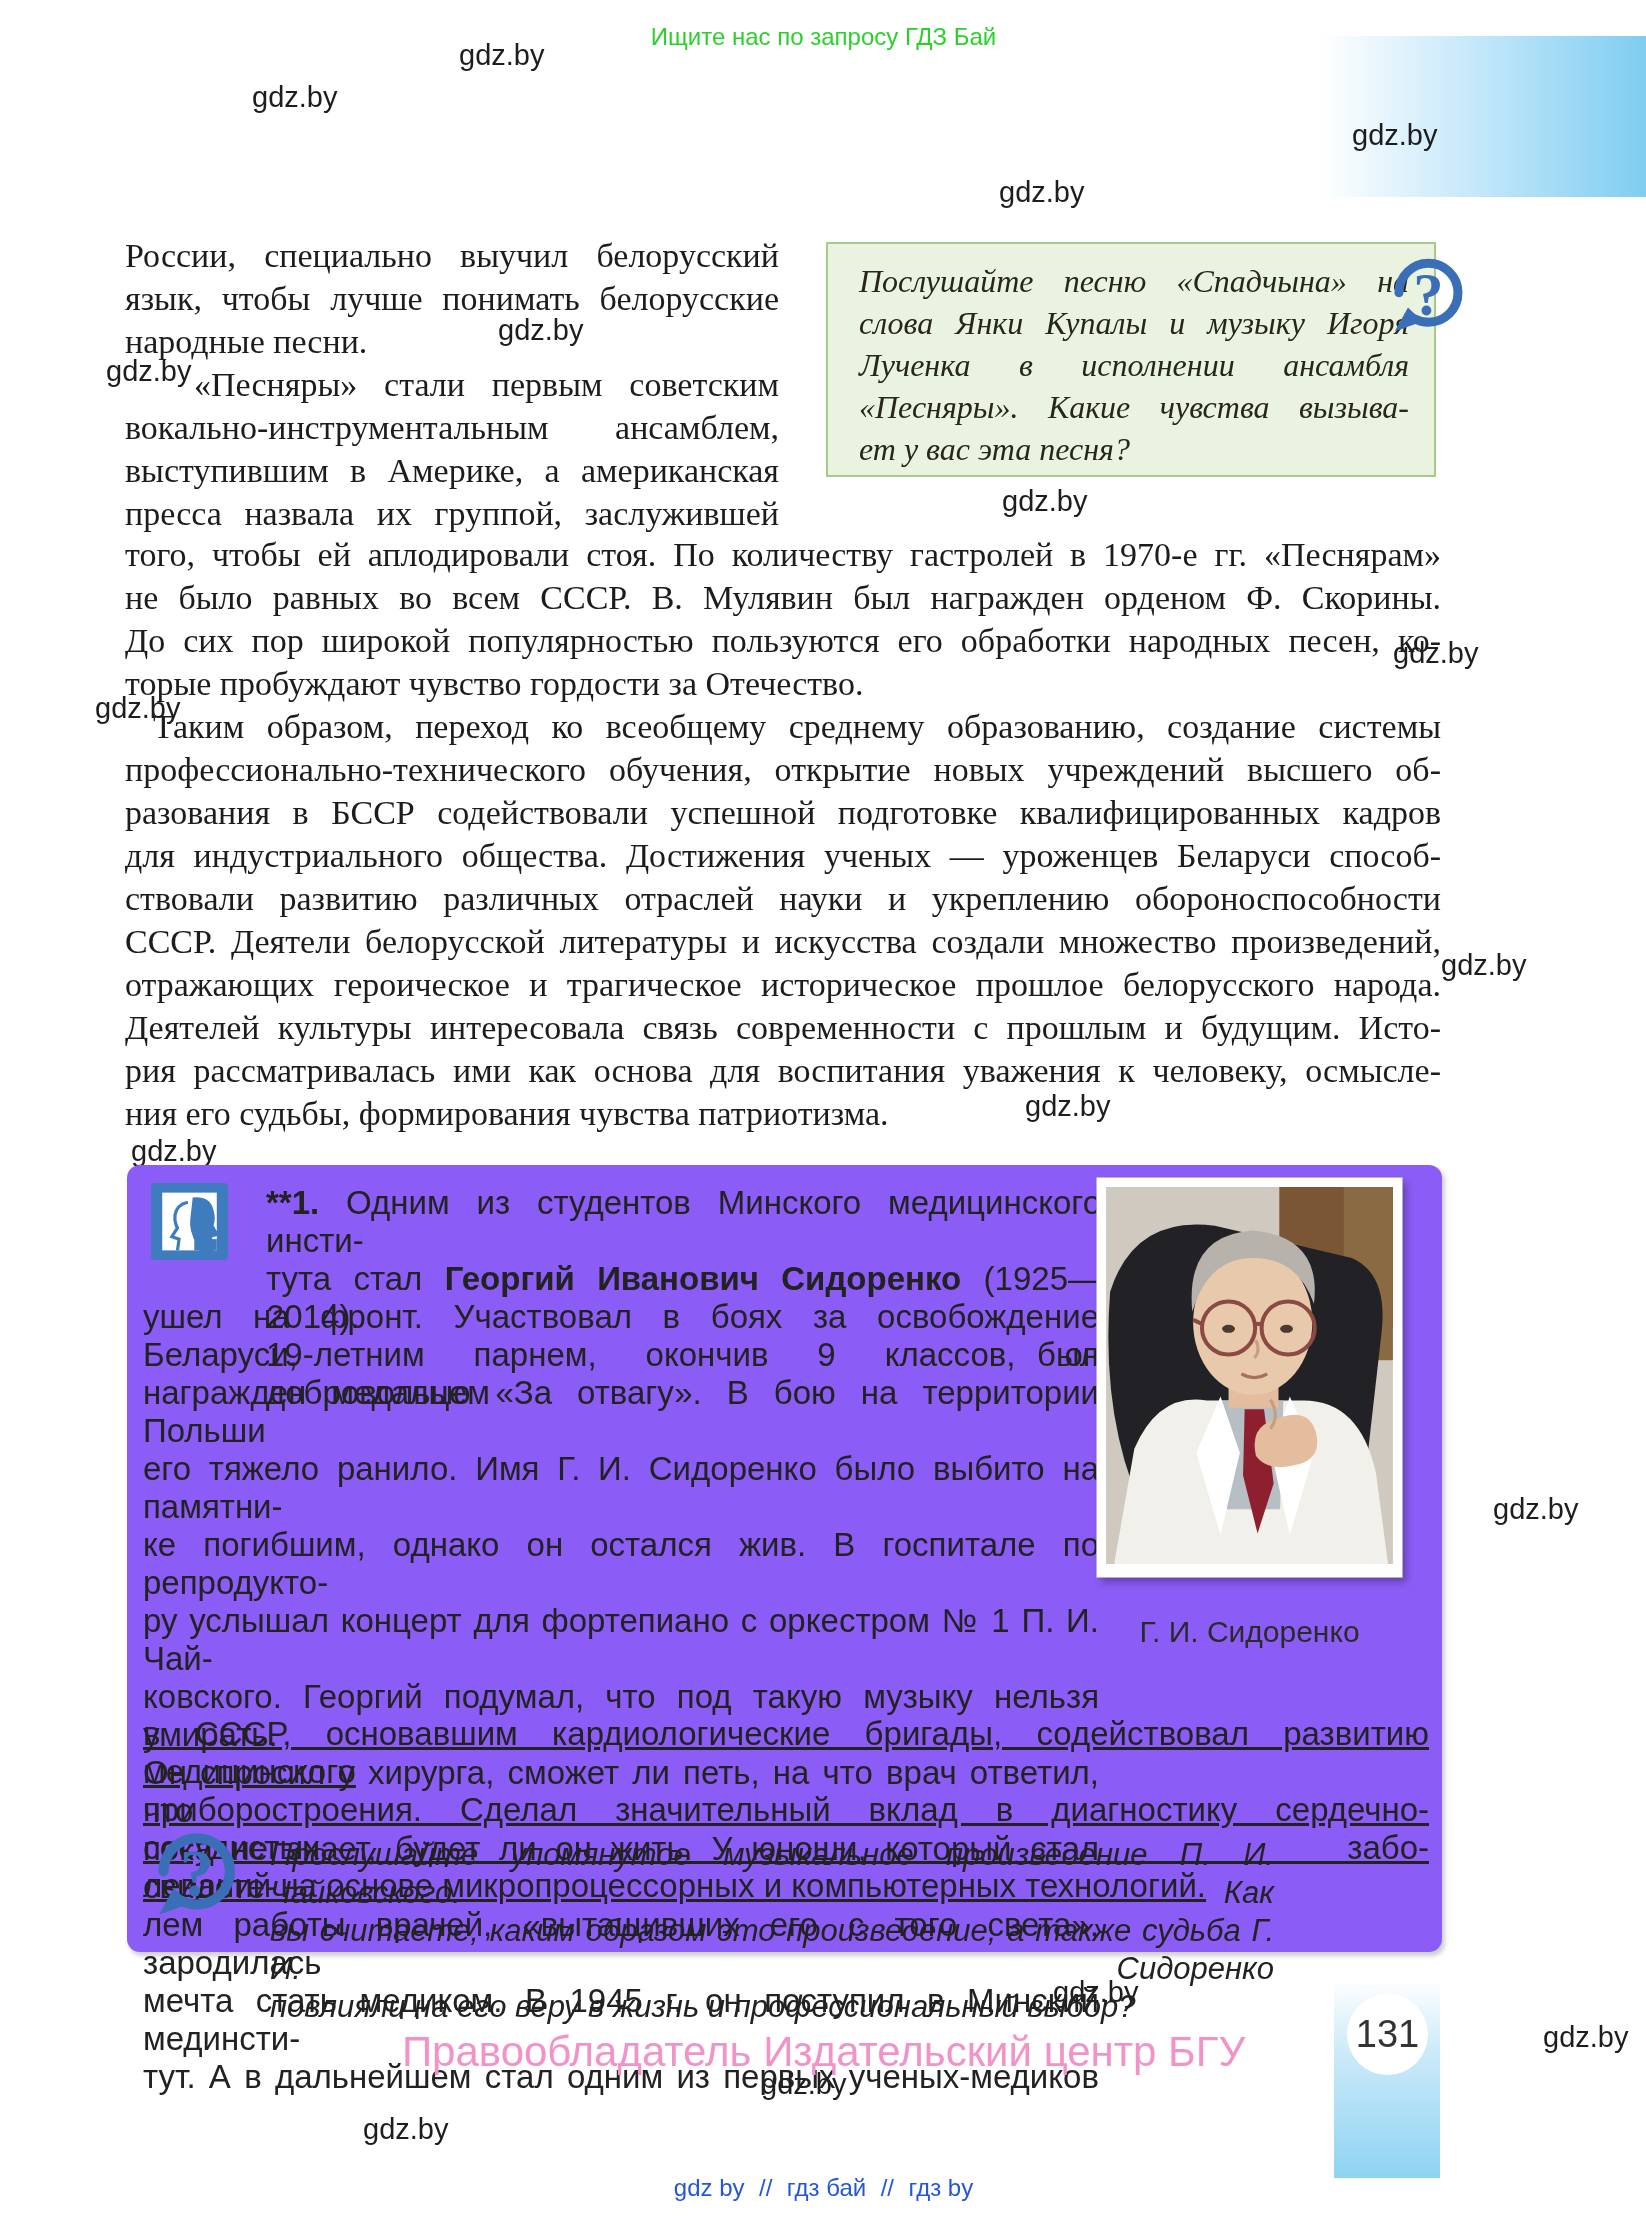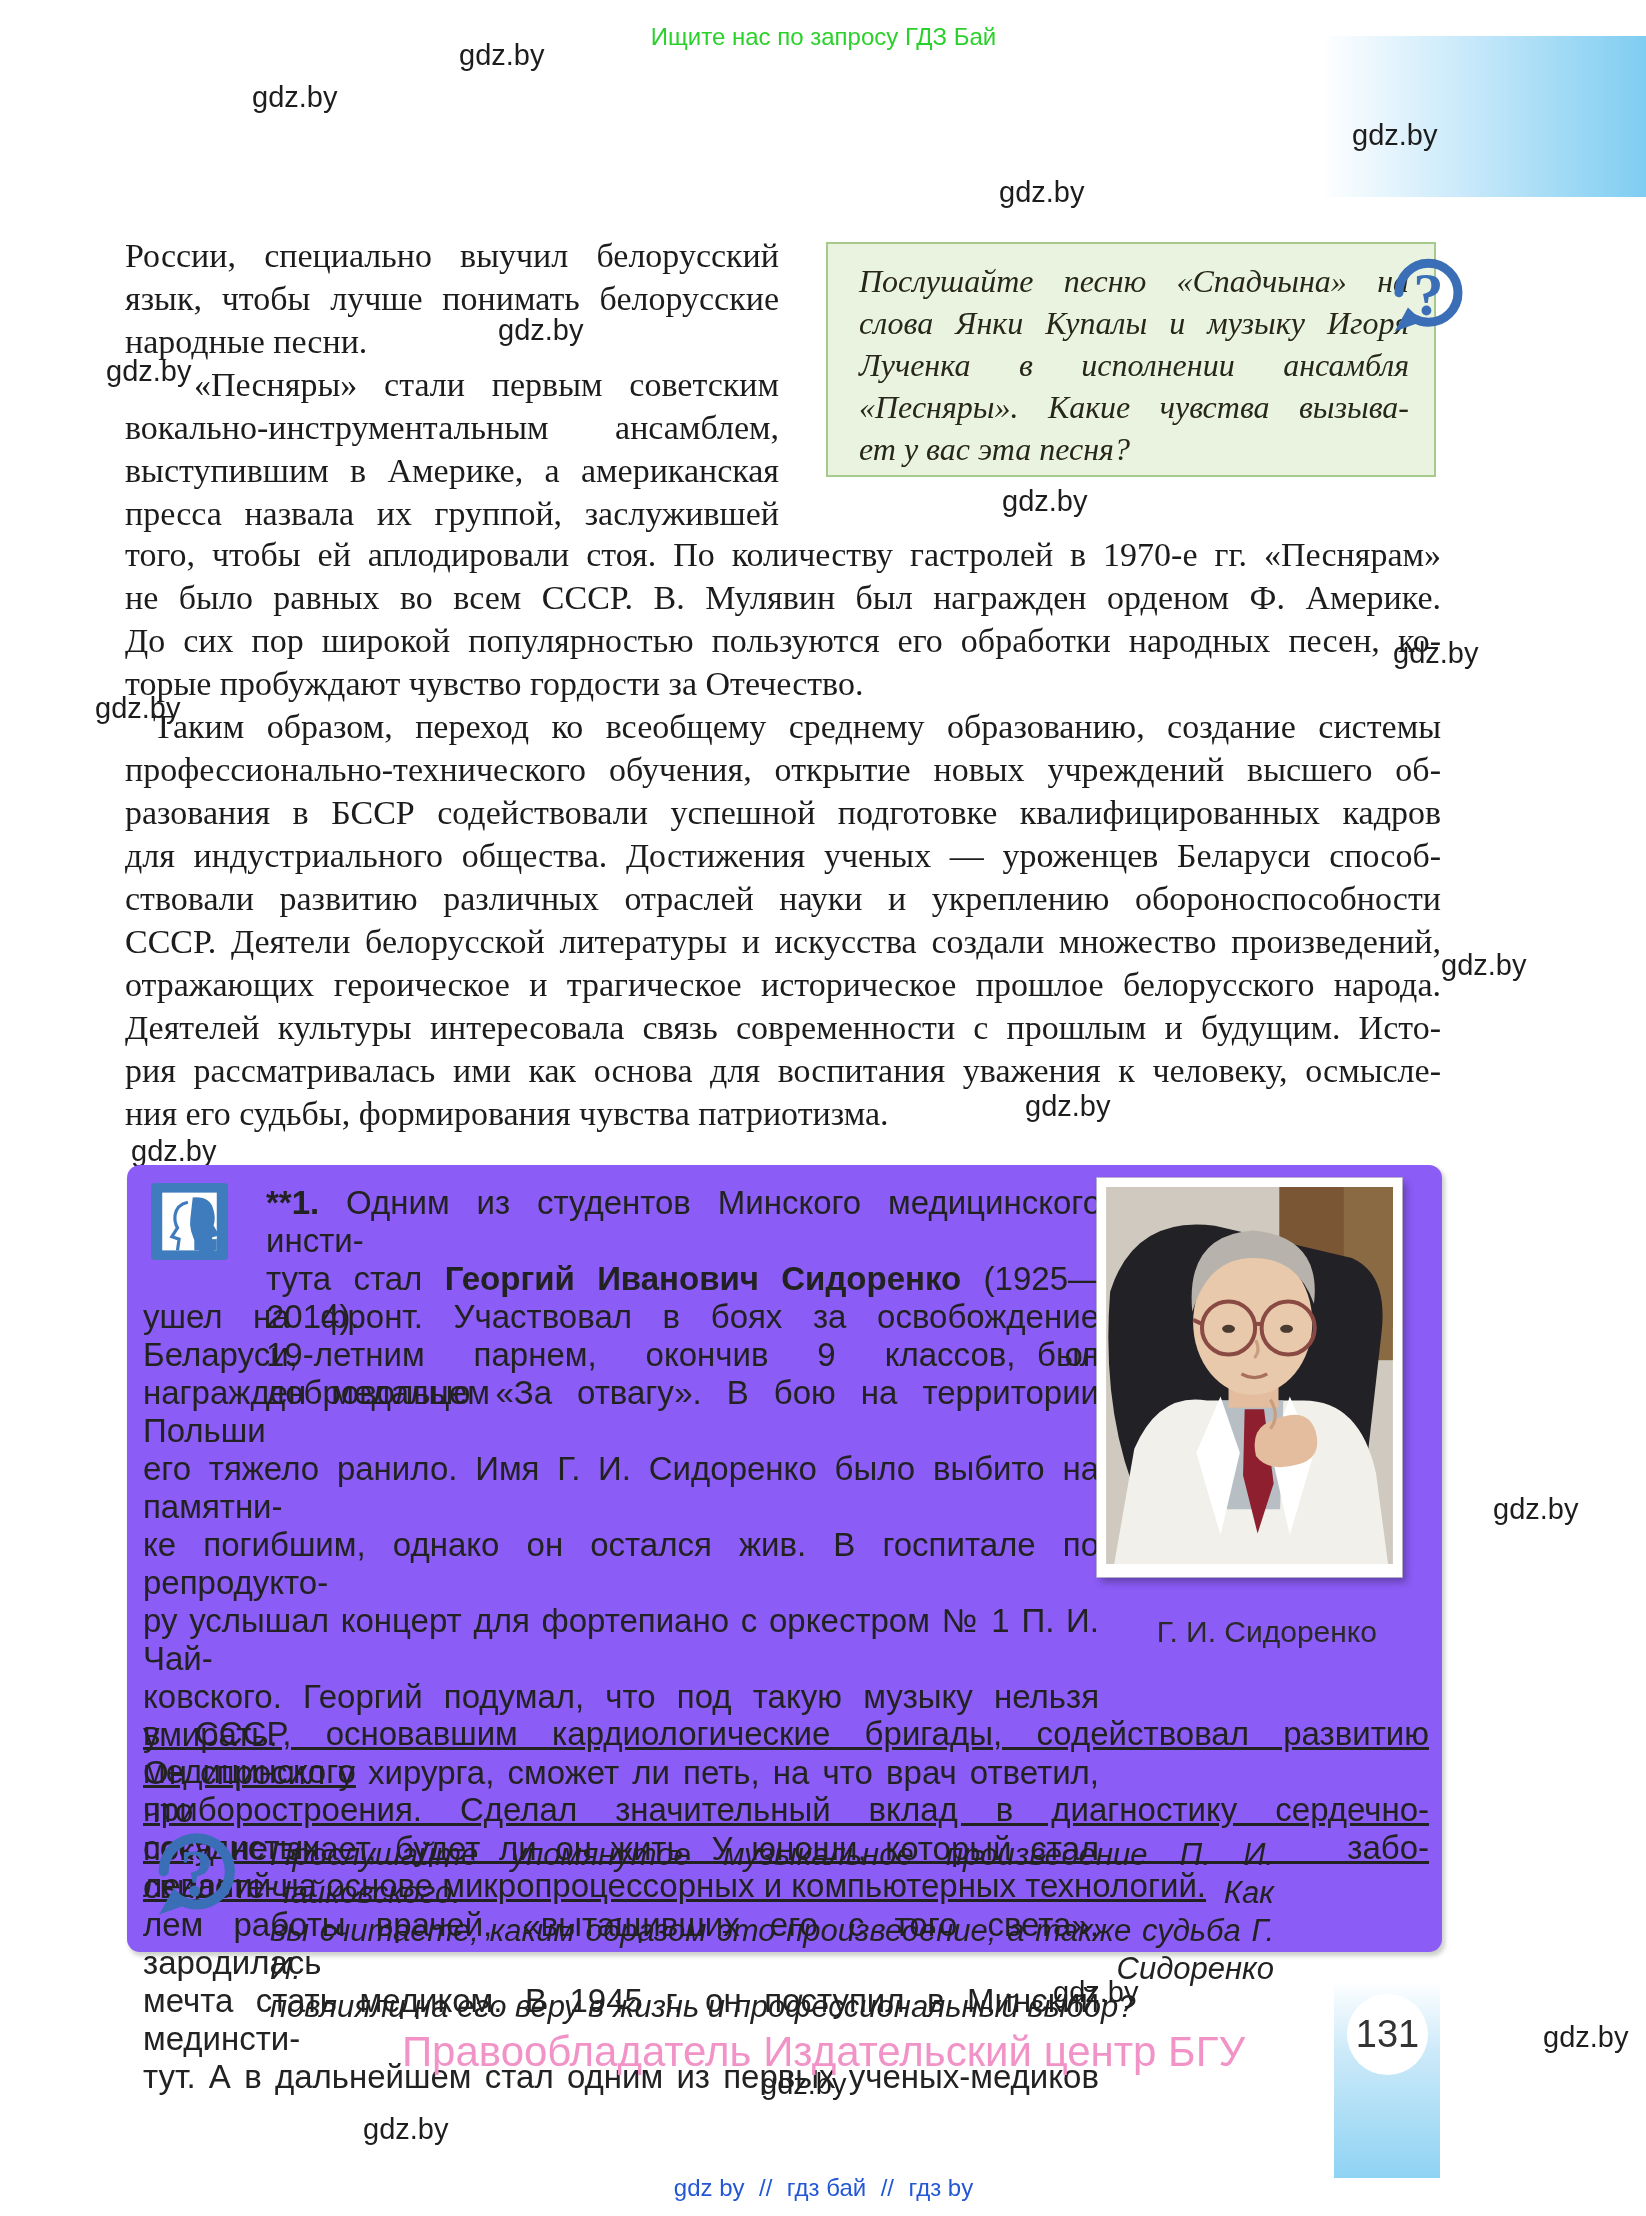--- a/index.html
+++ b/index.html
@@ -46,21 +46,21 @@
   .bio-box{left:127px;top:1165px;width:1315px;height:787px;background:#8b5cf6;
            border-radius:13px;box-shadow:2.4px 3.2px 4px rgba(110,120,110,0.35);}
   .bio-text{font-size:33px;line-height:38px;color:#222222;}
   .profile-icon{position:absolute;left:24px;top:17.7px;width:77px;height:77px;}
   .bio-a{position:absolute;left:139px;top:19.3px;width:835px;}
   .bio-b{position:absolute;left:16px;top:133px;width:956px;}
   .bio-c{position:absolute;left:16px;top:550px;width:1286px;text-decoration:underline;}
 
   .photo-frame{position:absolute;left:970px;top:13px;padding:8.9px;background:#ffffff;
                box-shadow:0 0 0 0.8px #c6c6c6,4px 4.8px 7.3px rgba(0,0,0,0.3);}
-  .caption{position:absolute;left:945px;top:450px;width:305px;text-align:right;
+  .caption{position:absolute;left:970px;top:450px;width:305px;text-align:center;
            font-size:30px;color:#2a2a2a;}
 
   .q2{left:21px;top:664px;width:92px;height:92px;}
   .bio-q{position:absolute;left:143px;top:671px;width:1004px;
          font-style:italic;font-size:31px;line-height:38px;color:#222222;}
 
   
   .footer-pink{position:absolute;left:0;top:2028px;width:1647px;text-align:center;
                font-family:"Liberation Sans",sans-serif;font-size:42px;color:#f193c7;}
   .page-bar{position:absolute;left:1334px;top:1981px;width:106px;height:197px;
@@ -112,21 +112,21 @@
       <div class="line"><span>язык, чтобы лучше понимать белорусские</span></div>
       <div class="line last"><span>народные песни.</span></div>
       <div class="line" style="padding-left: 69px;"><span>«Песняры» стали первым советским</span></div>
       <div class="line"><span>вокально-инструментальным ансамблем,</span></div>
       <div class="line"><span>выступившим в Америке, а американская</span></div>
       <div class="line"><span>пресса назвала их группой, заслужившей</span></div>
     </div>
 
   <div class="serif abs main-full">
       <div class="line"><span>того, чтобы ей аплодировали стоя. По количеству гастролей в 1970-е гг. «Песнярам»</span></div>
-      <div class="line"><span>не было равных во всем СССР. В. Мулявин был награжден орденом Ф. Америке.</span></div>
+      <div class="line"><span>не было равных во всем СССР. В. Мулявин был награжден орденом Ф. Скорины.</span></div>
       <div class="line"><span>До сих пор широкой популярностью пользуются его обработки народных песен, ко-</span></div>
       <div class="line last"><span>торые пробуждают чувство гордости за Отечество.</span></div>
       <div class="line" style="padding-left: 28px;"><span>Таким образом, переход ко всеобщему среднему образованию, создание системы</span></div>
       <div class="line"><span>профессионально-технического обучения, открытие новых учреждений высшего об-</span></div>
       <div class="line"><span>разования в БССР содействовали успешной подготовке квалифицированных кадров</span></div>
       <div class="line"><span>для индустриального общества. Достижения ученых — уроженцев Беларуси способ-</span></div>
       <div class="line"><span>ствовали развитию различных отраслей науки и укреплению обороноспособности</span></div>
       <div class="line"><span>СССР. Деятели белорусской литературы и искусства создали множество произведений,</span></div>
       <div class="line"><span>отражающих героическое и трагическое историческое прошлое белорусского народа.</span></div>
       <div class="line"><span>Деятелей культуры интересовала связь современности с прошлым и будущим. Исто-</span></div>

